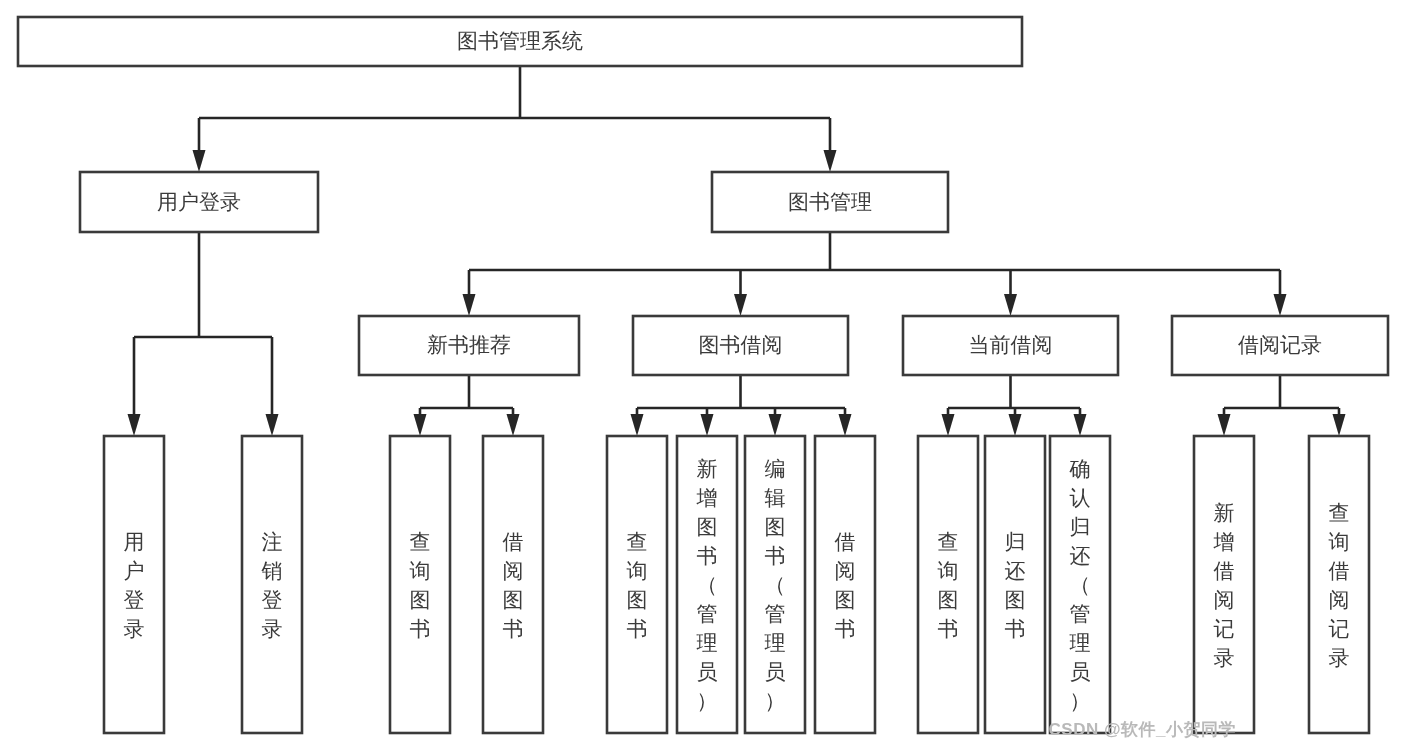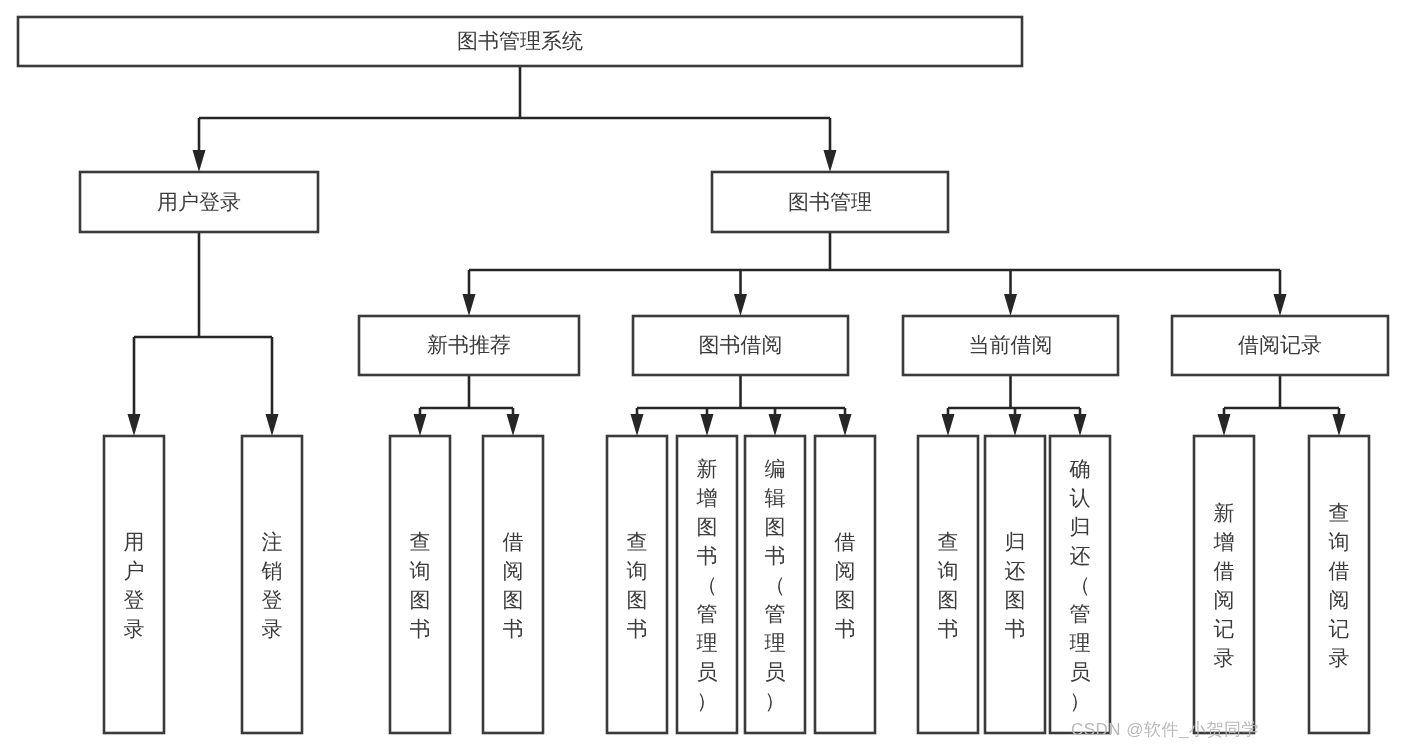--- a/index.html
+++ b/index.html
@@ -48,28 +48,29 @@
     dominant-baseline: middle;
   }
   .node-label-v {
     font-family: "Liberation Sans", "DejaVu Sans", sans-serif;
     font-size: 21px;
     fill: #3b3b3b;
     text-anchor: middle;
   }
   .watermark {
     position: absolute;
-    right: 1px;
+    right: 24px;
     bottom: 6px;
     font-family: "Liberation Sans", "DejaVu Sans", sans-serif;
     font-size: 17px;
     color: #b9b9b9;
     letter-spacing: 0.5px;
     white-space: nowrap;
     user-select: none;
+    font-weight: bold;
   }
 </style>
 </head>
 <body>
 
 <div id="diagram-root">
   <svg class="tree" id="tree-svg" viewBox="0 0 1405 747">
     <g id="edge-layer">
         <g>
           <line x1="520" y1="66" x2="520" y2="118" class="connector"></line>

